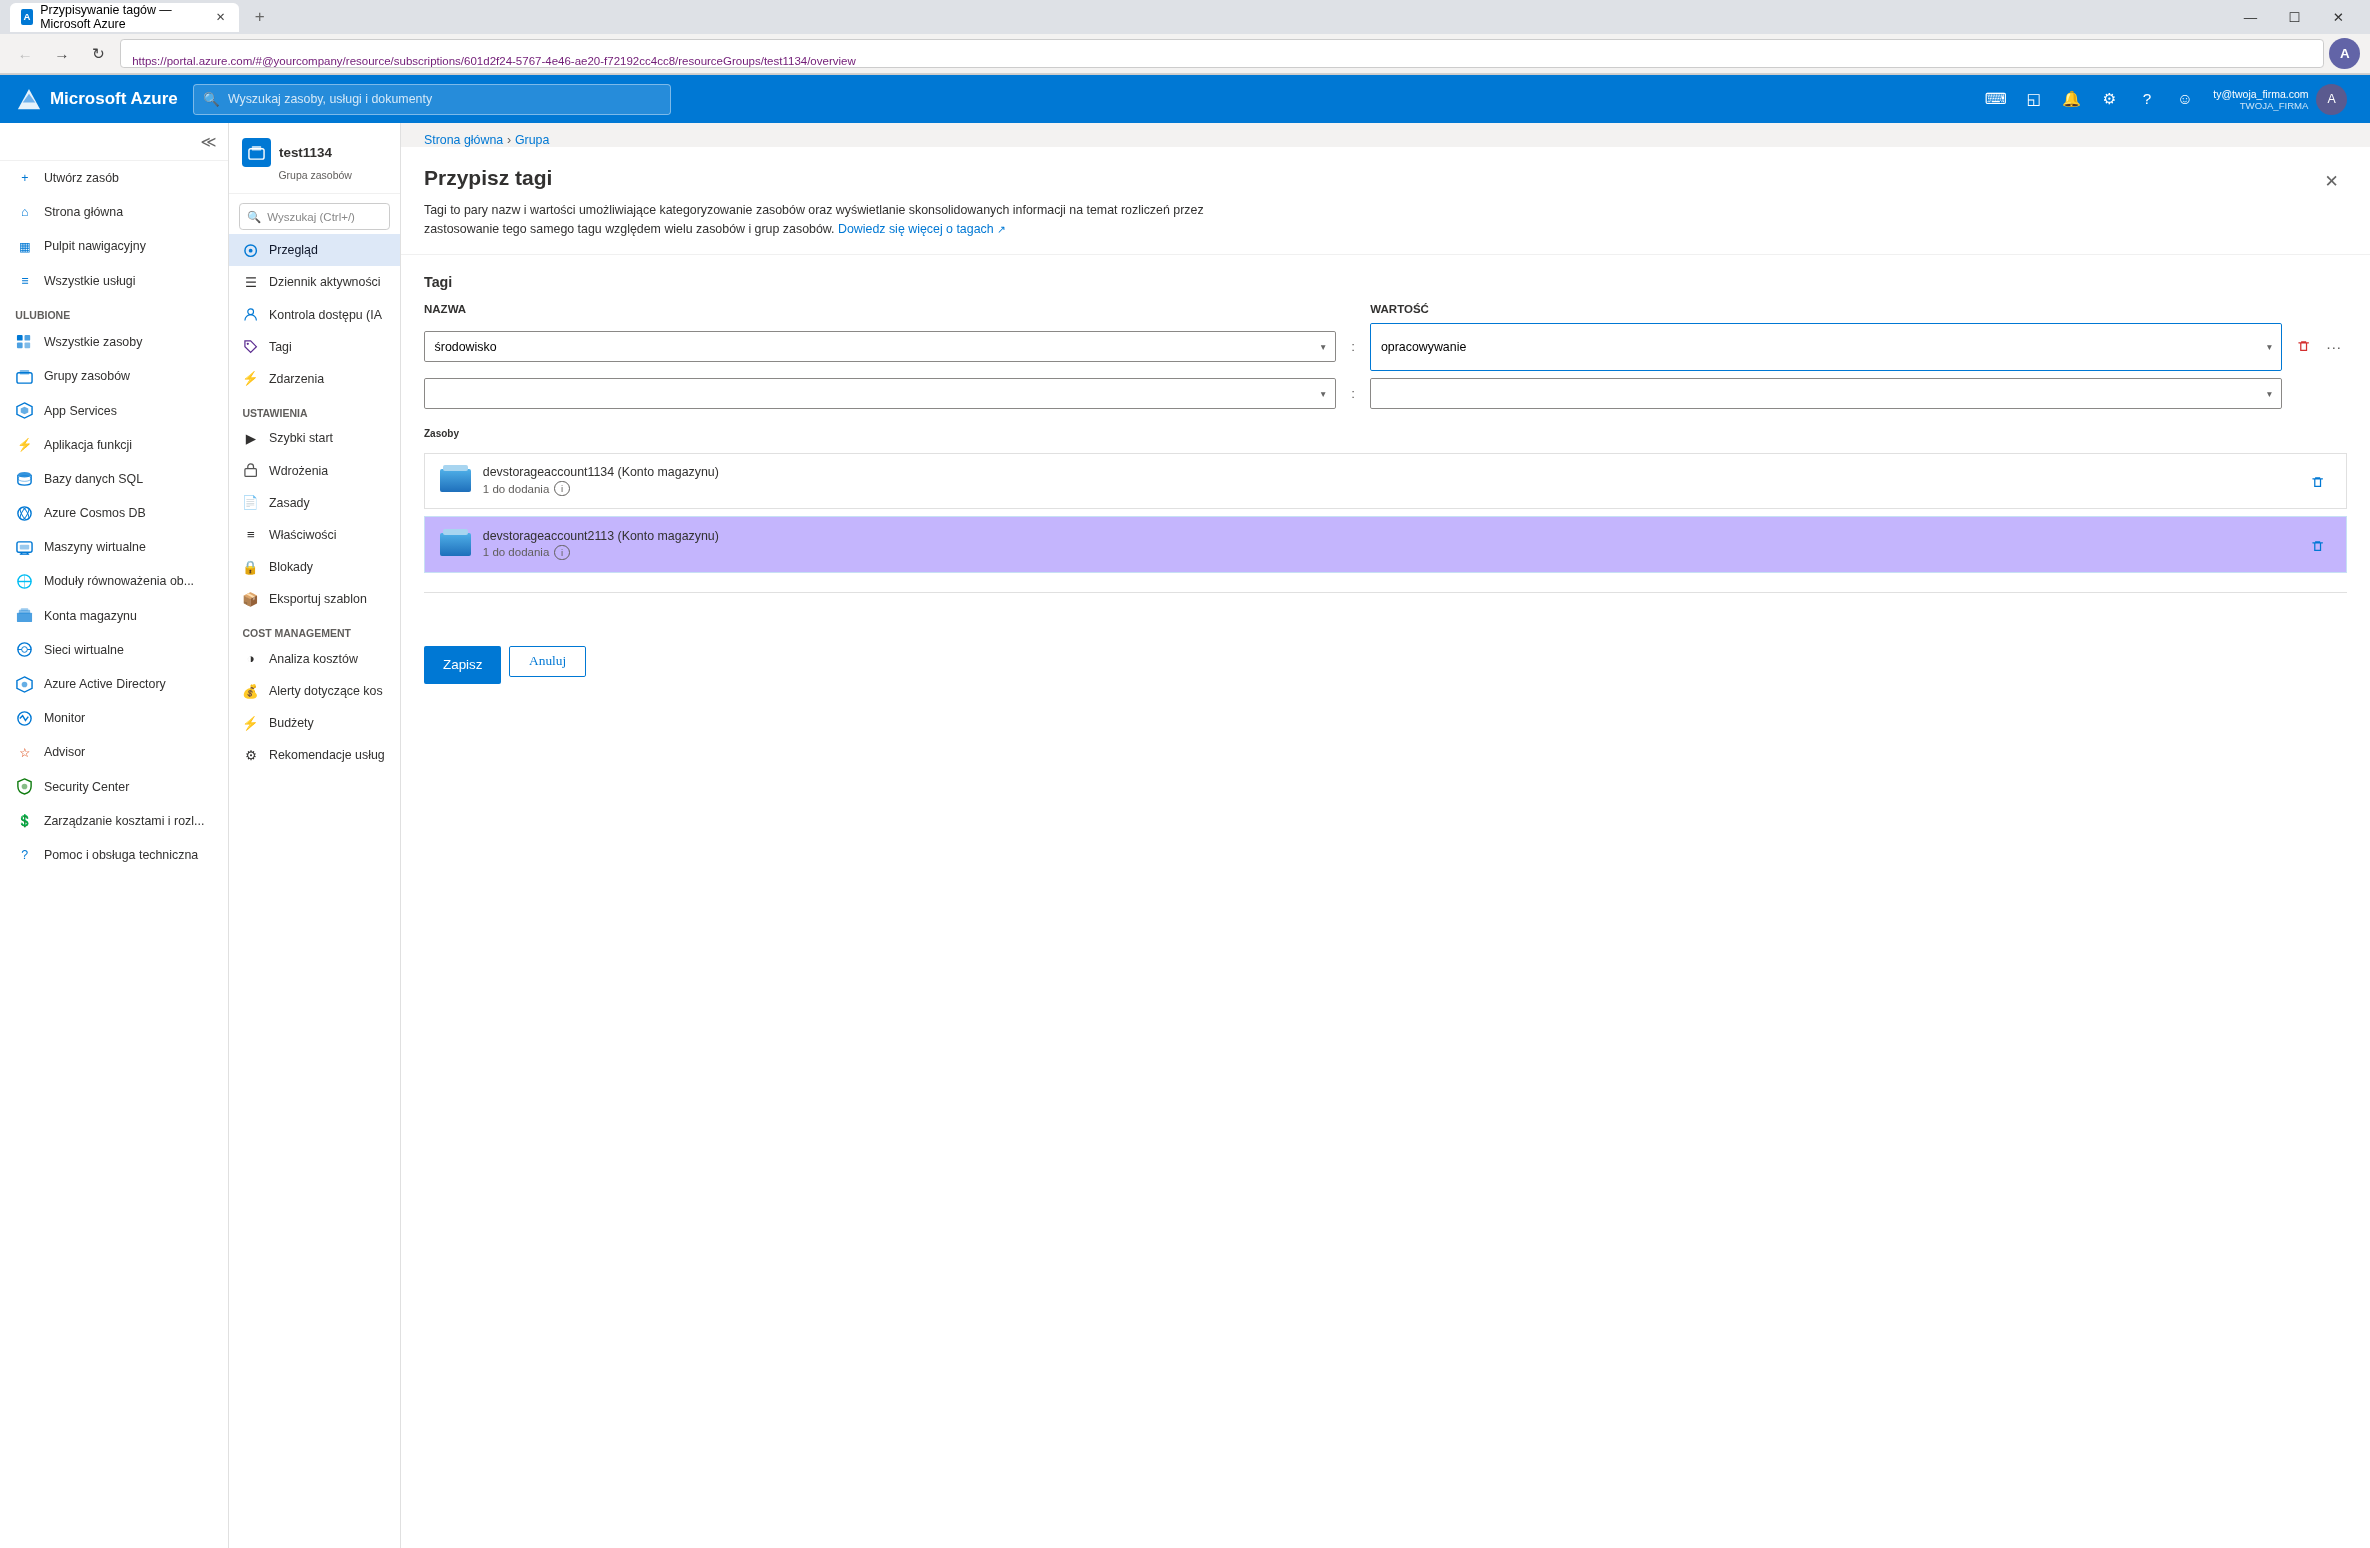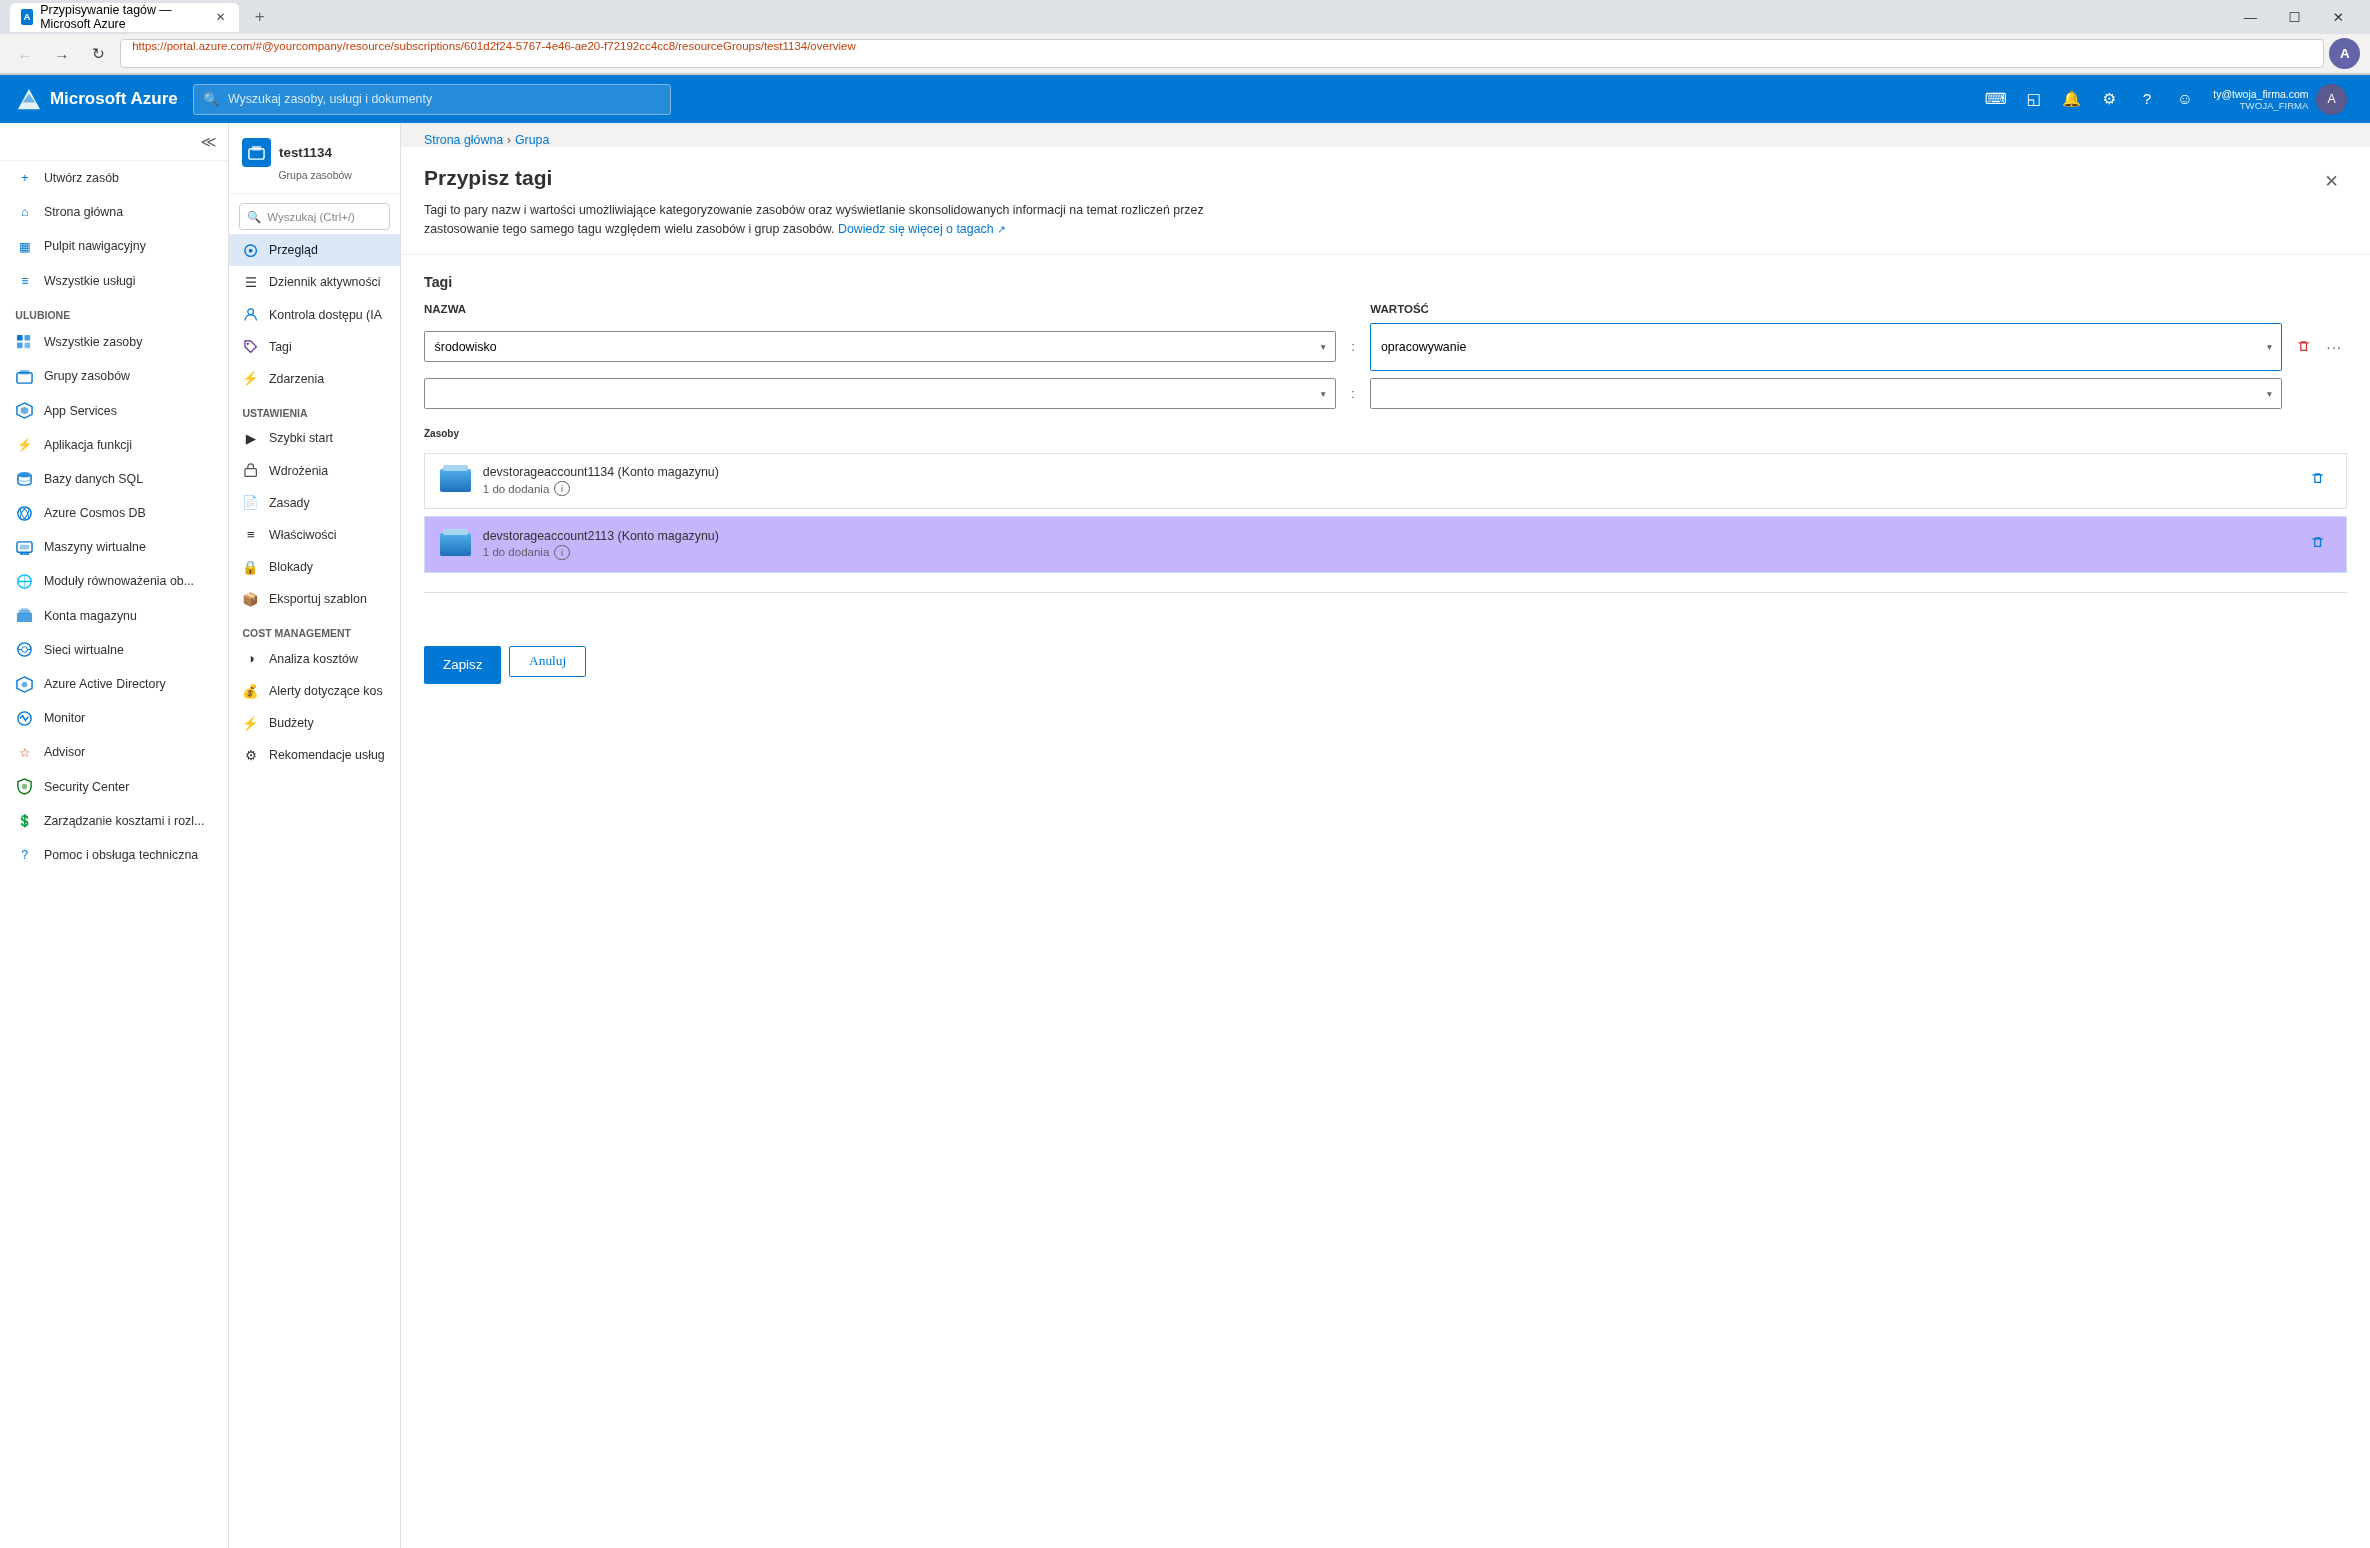--- a/index.html
+++ b/index.html
@@ -76,22 +76,22 @@
     }
     .nav-btn.disabled { color: #bbb; cursor: default; }
     .address-bar {
       flex: 1;
       height: 29px;
       border: 1px solid #ccc;
       border-radius: 3.8px;
       padding: 0 11.5px;
       font-size: 12.4px;
       background: white;
-      display: flex; align-items: flex-start;
-      color: #c2410c;
+      display: flex; align-items: flex-end;
+      color: #701a75;
     }
     .profile-area {
       width: 31px; height: 31px;
       border-radius: 50%;
       background: #6264a7;
       display: flex; align-items: center; justify-content: center;
       color: white; font-weight: bold; font-size: 13.4px;
       cursor: pointer;
     }
 
@@ -397,21 +397,21 @@
 
     
     .resources-title {
       font-size: 10px;
       font-weight: 600;
       color: #323130;
       margin-bottom: 13.4px;
     }
     .resource-item {
       display: flex;
-      align-items: flex-start;
+      align-items: flex-end;
       padding: 11.5px 15.3px;
       border: 1px solid #e0e0e0;
       margin-bottom: 7.6px;
       gap: 11.5px;
       background: white;
     }
     .resource-item.highlighted {
       background: #c4b5fd;
       border-color: #c7e0f4;
     }

